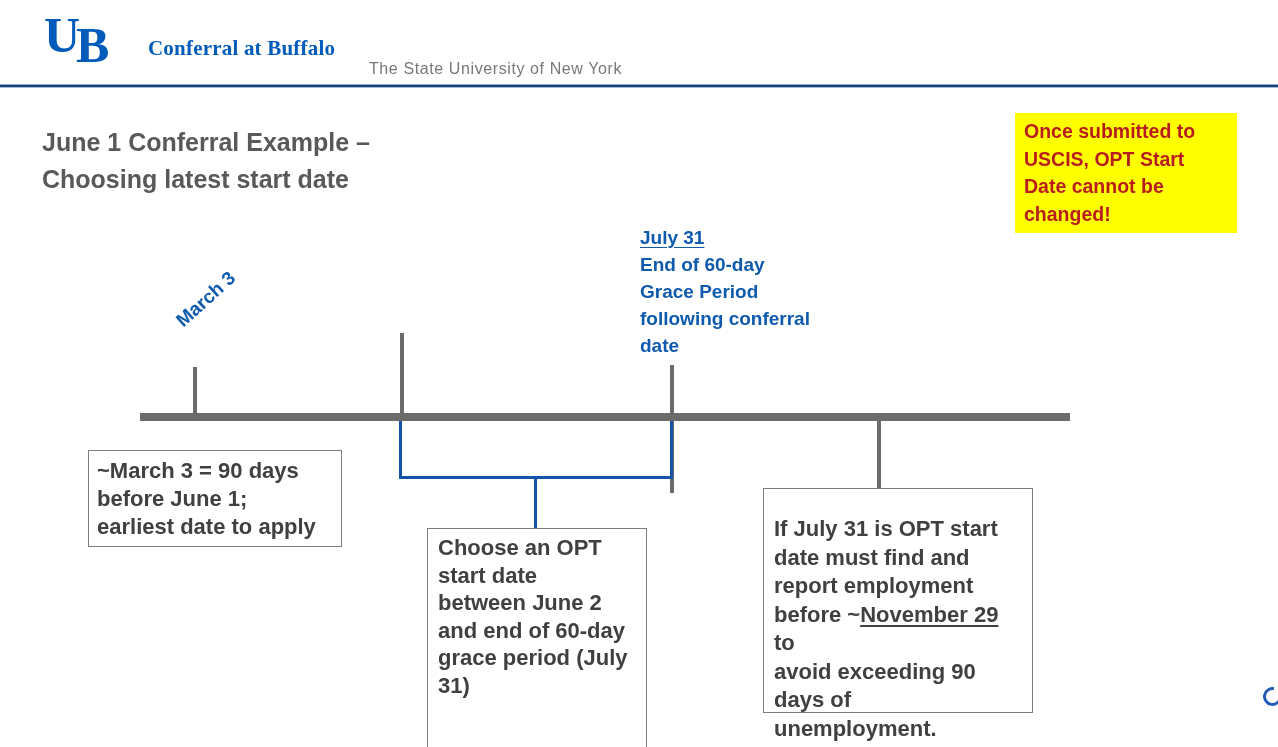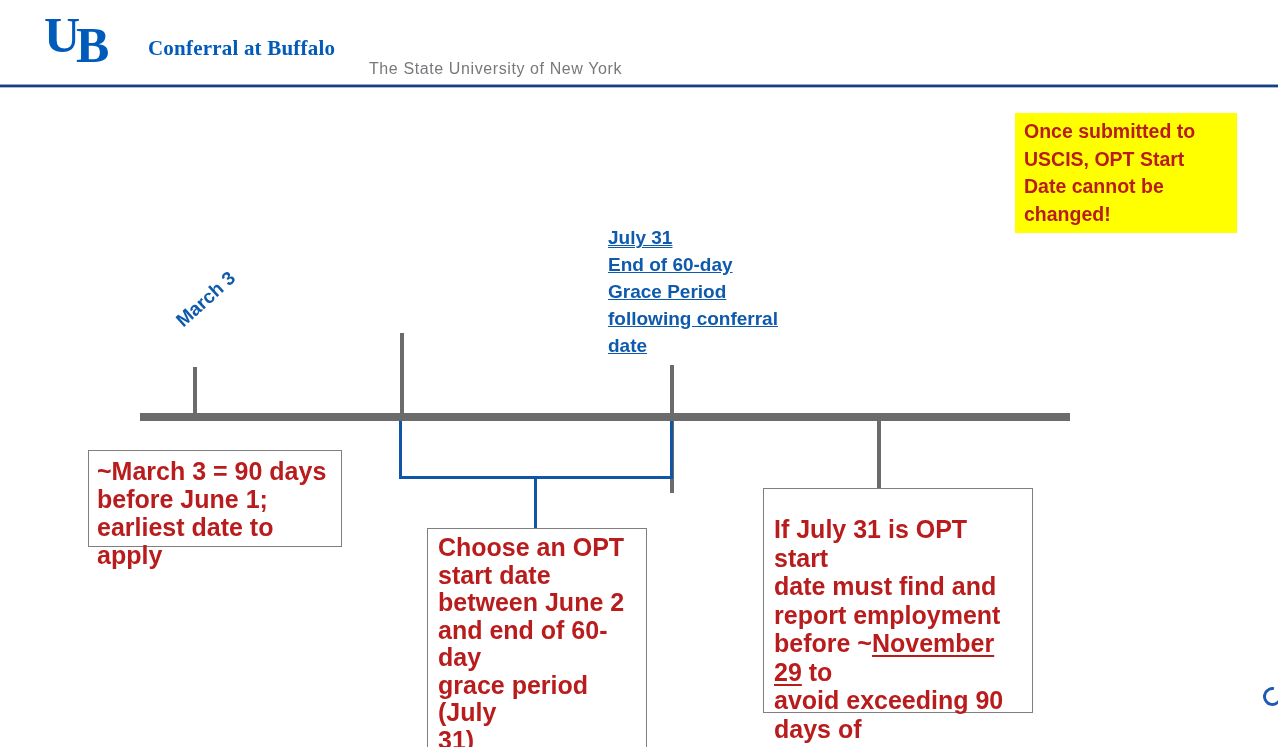--- a/index.html
+++ b/index.html
@@ -37,26 +37,26 @@
   .br-left{left:399px;top:421px;width:3px;height:58px;}
   .br-right{left:670px;top:421px;width:3px;height:58px;}
   .br-horiz{left:399px;top:476px;width:274px;height:3px;}
   .br-stem{left:534px;top:479px;width:3px;height:60px;}
 
   .tl-label{position:absolute;color:#0E5AAD;font-weight:bold;font-size:19px;
             line-height:27px;white-space:pre-line;}
   .lbl-march{left:188px;top:306px;transform:rotate(-42deg);transform-origin:left bottom;
              white-space:nowrap;}
   .lbl-june{left:400px;top:272px;width:175px;}
-  .lbl-july{left:608px;top:224px;width:235px;text-decoration:underline;}
+  .lbl-july{left:640px;top:224px;width:235px;}
   .u{text-decoration:underline;text-underline-offset:3px;}
 
   
   .callout{position:absolute;border:1px solid #7F7F7F;background:#fff;box-sizing:border-box;
-           color:#b91c1c;font-weight:bold;font-size:25px;white-space:pre-line;}
+           color:#404040;font-weight:bold;font-size:22px;white-space:pre-line;}
   .box-march{left:88px;top:450px;width:254px;height:97px;padding:6px 8px;line-height:28px;}
   .box-choose{left:427px;top:528px;width:220px;height:226px;padding:5px 10px;line-height:27.5px;}
   .box-july{left:763px;top:488px;width:270px;height:225px;padding:26px 10px;line-height:28.5px;}
 
   
   .partial-circle{position:absolute;left:1263px;top:687px;width:13px;height:13px;
                   border:3.5px solid #1F5BB5;border-radius:50%;border-right-color:transparent;
                   transform:rotate(-35deg);}
 </style>
 </head>
@@ -67,20 +67,22 @@
   <div class="logo-wrap">
     <svg class="monogram" viewBox="0 0 96 58">
       <text x="0" y="40" font-family="Liberation Serif, serif" font-weight="bold" font-size="50" fill="#005BBB">U</text>
       <text x="32" y="50" font-family="Liberation Serif, serif" font-weight="bold" font-size="50" fill="#005BBB" stroke="#ffffff" stroke-width="1.5" paint-order="stroke">B</text>
     </svg>
     <div class="wordmark">Conferral at Buffalo</div>
     <div class="tagline">The State University of New York</div>
   </div>
   <div class="divider"></div>
 
+  <div class="page-title">June 1 Conferral Example –
+Choosing latest start date</div>
 
   <div class="note">Once submitted to
 USCIS, OPT Start
 Date cannot be
 changed!</div>
 
   <div class="bar"></div>
   <div class="tick t-march"></div>
   <div class="tick t-june"></div>
   <div class="tick t-july"></div>

